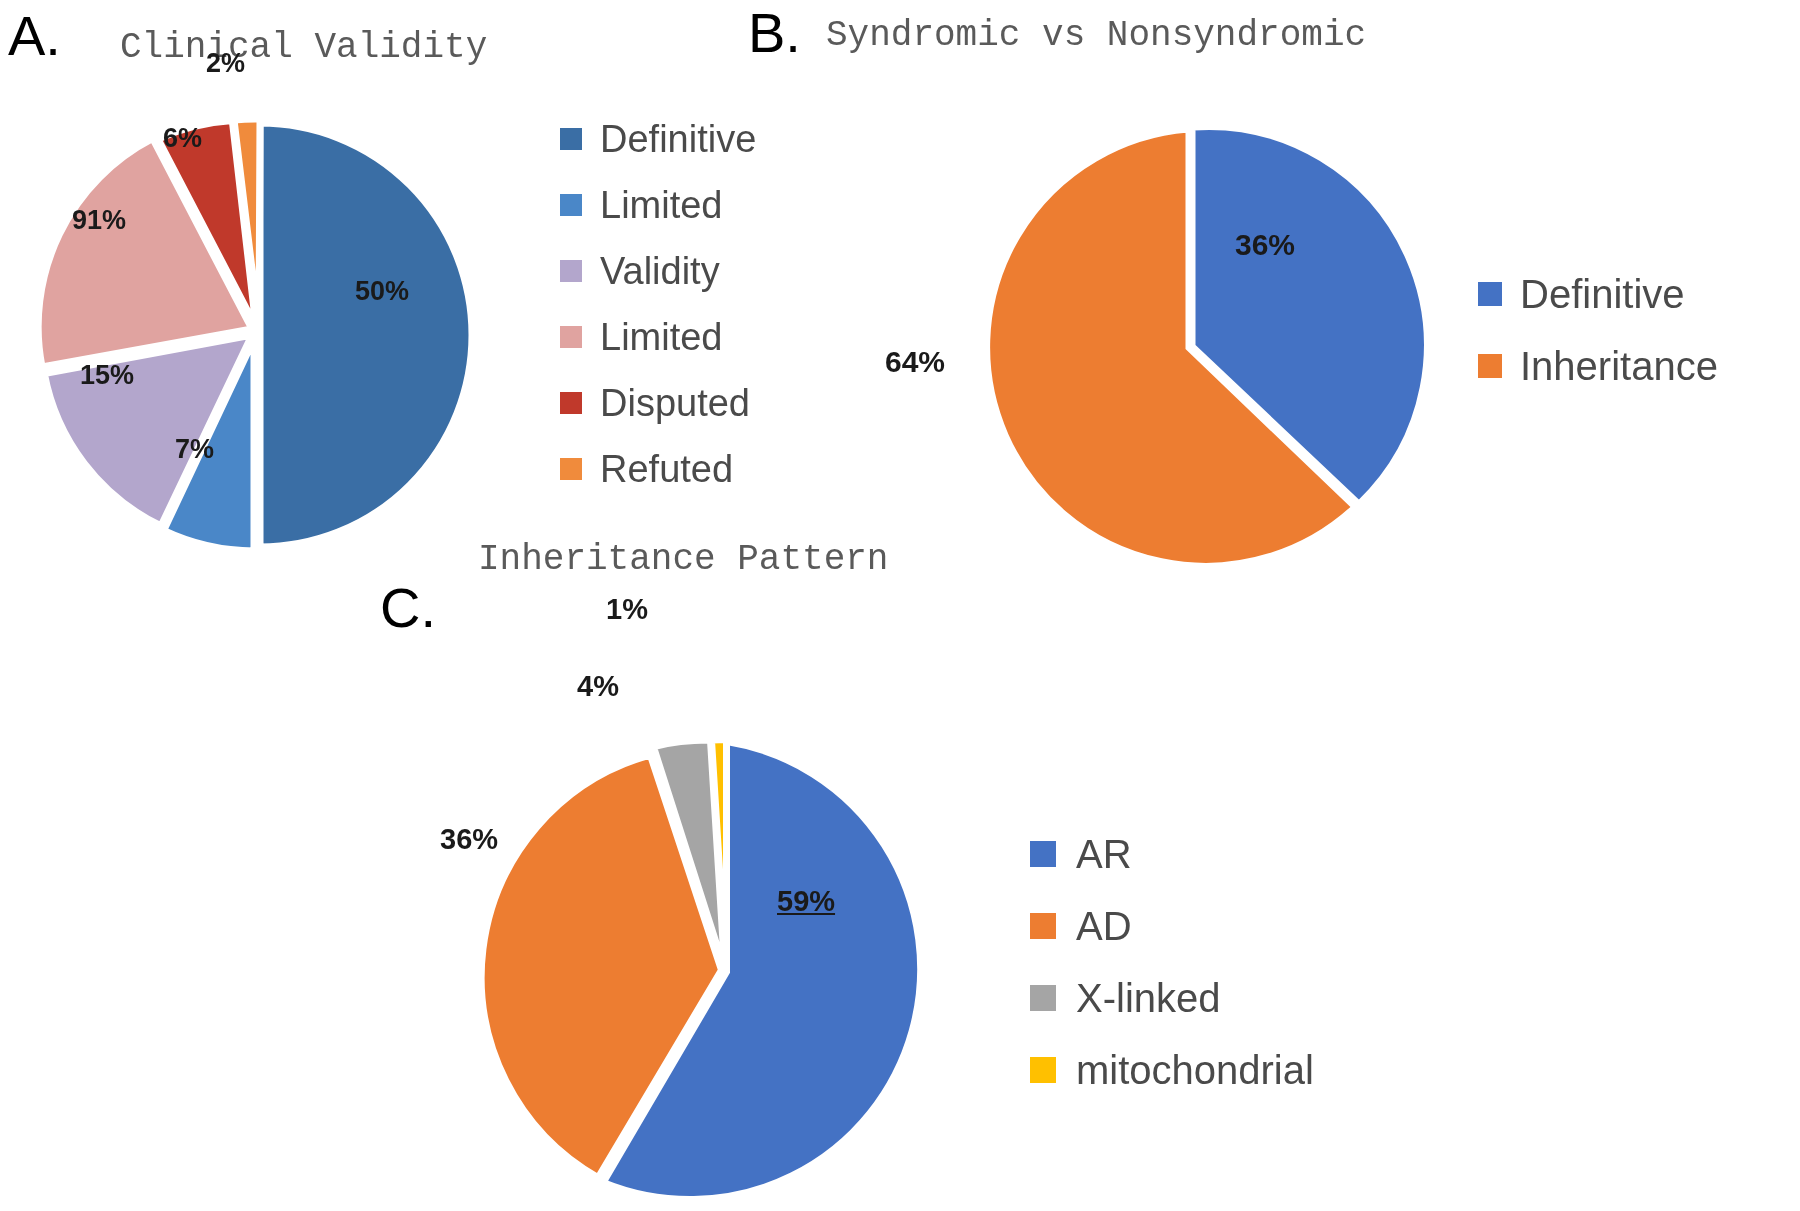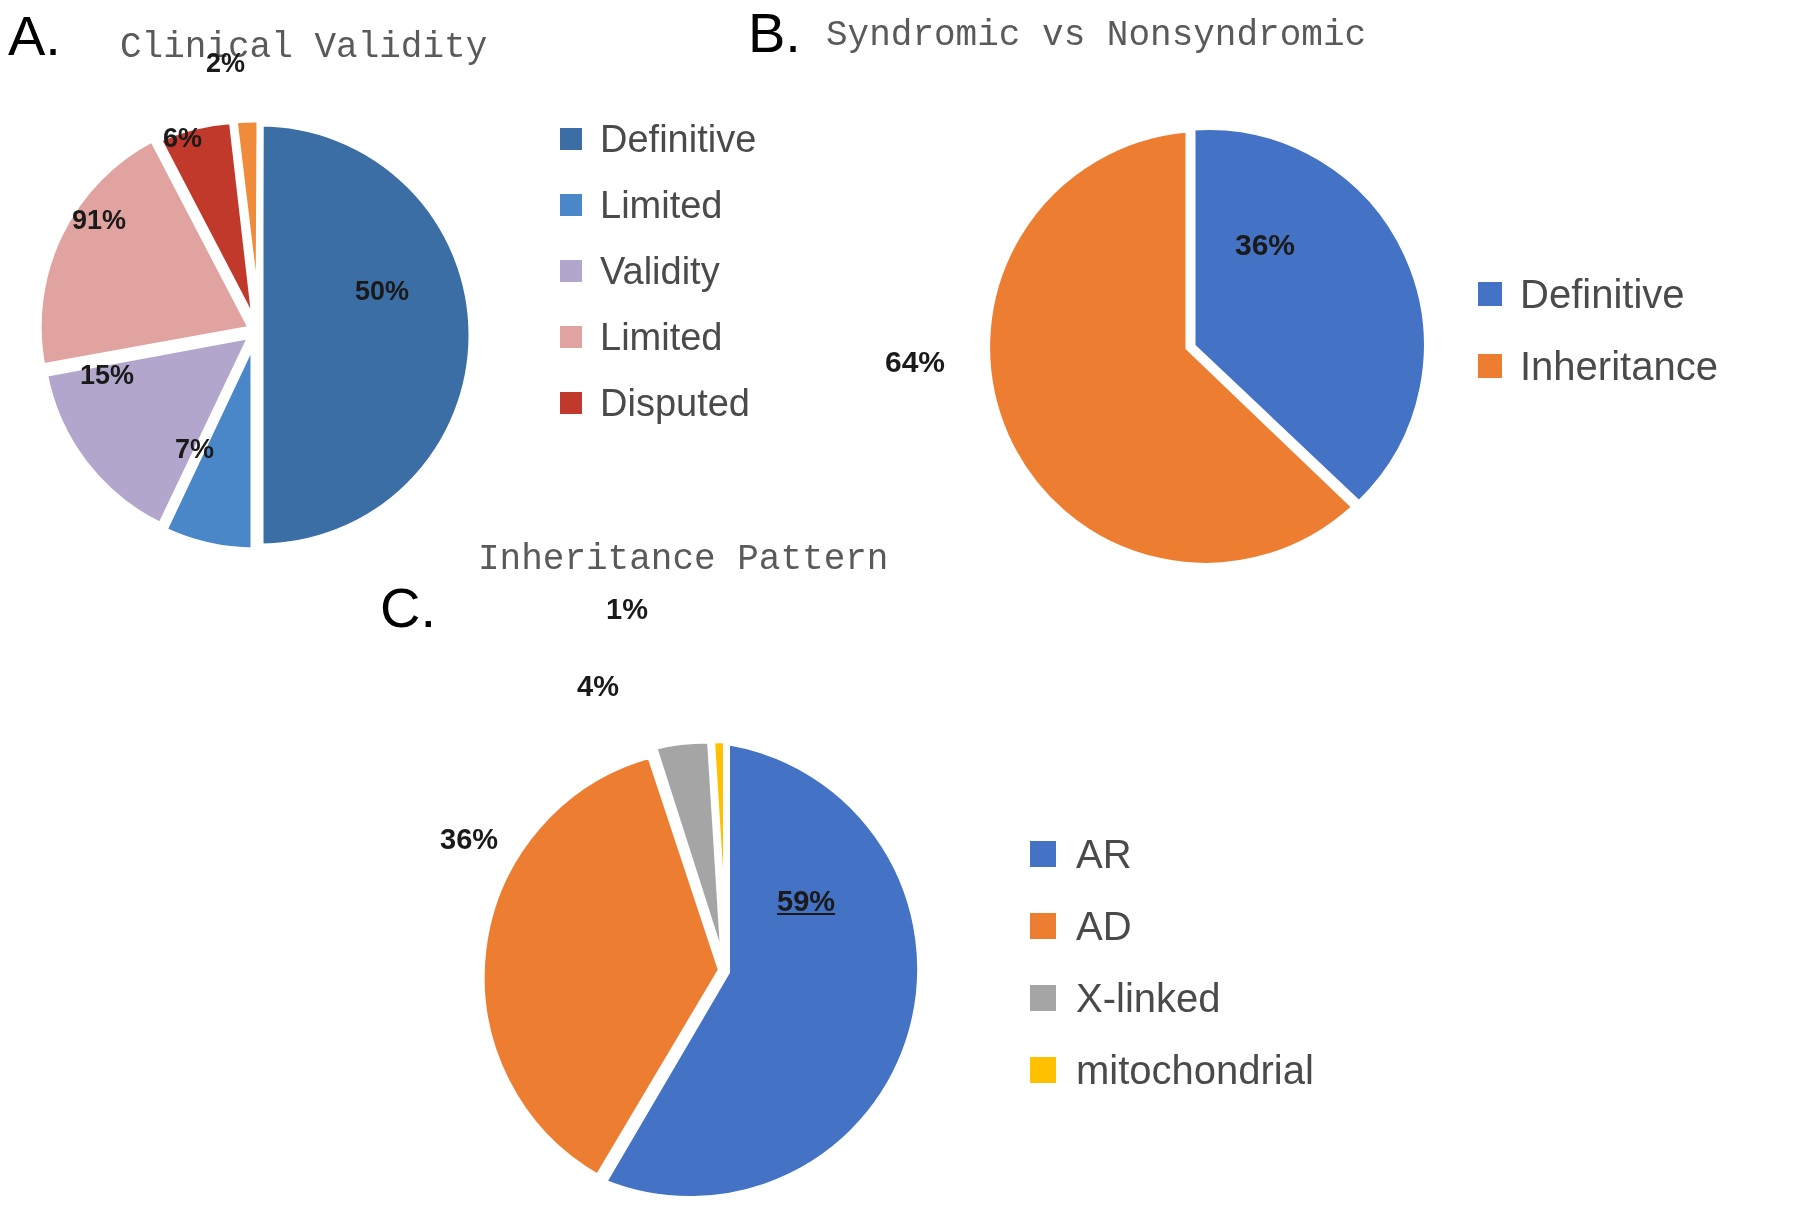--- a/index.html
+++ b/index.html
@@ -137,20 +137,24 @@
     <span class="legend-label">Validity</span>
   </div>
   <div class="legend-row">
     <span class="legend-swatch" style="background:#E0A3A0"></span>
     <span class="legend-label">Limited</span>
   </div>
   <div class="legend-row">
     <span class="legend-swatch" style="background:#C0392B"></span>
     <span class="legend-label">Disputed</span>
   </div>
+  <div class="legend-row">
+    <span class="legend-swatch" style="background:#F08B3C"></span>
+    <span class="legend-label">Refuted</span>
+  </div>
 </div>
 
 <div class="panel-letter" id="letter-b">B.</div>
 <div class="chart-title" id="title-b">Syndromic vs Nonsyndromic</div>
 
 <div id="pie-b-wrap">
   <svg width="470" height="470" viewBox="0 0 470 470">
     <g stroke="#ffffff" stroke-width="5">
 
       <path fill="#4472C4" d="M 233 236 L 233 18 A 218 218 0 0 1 399 393 Z"></path>

